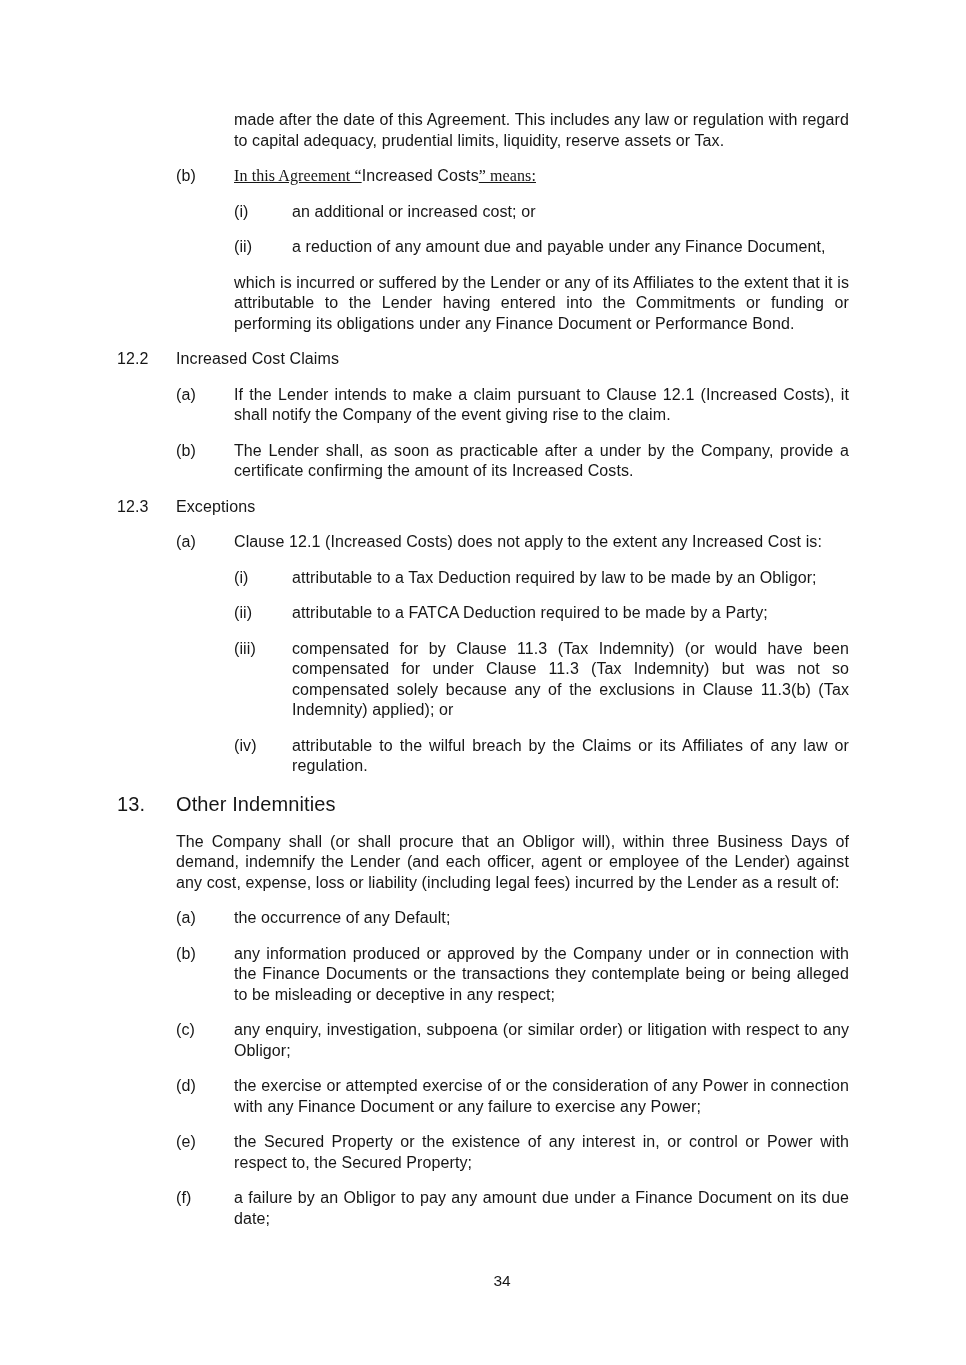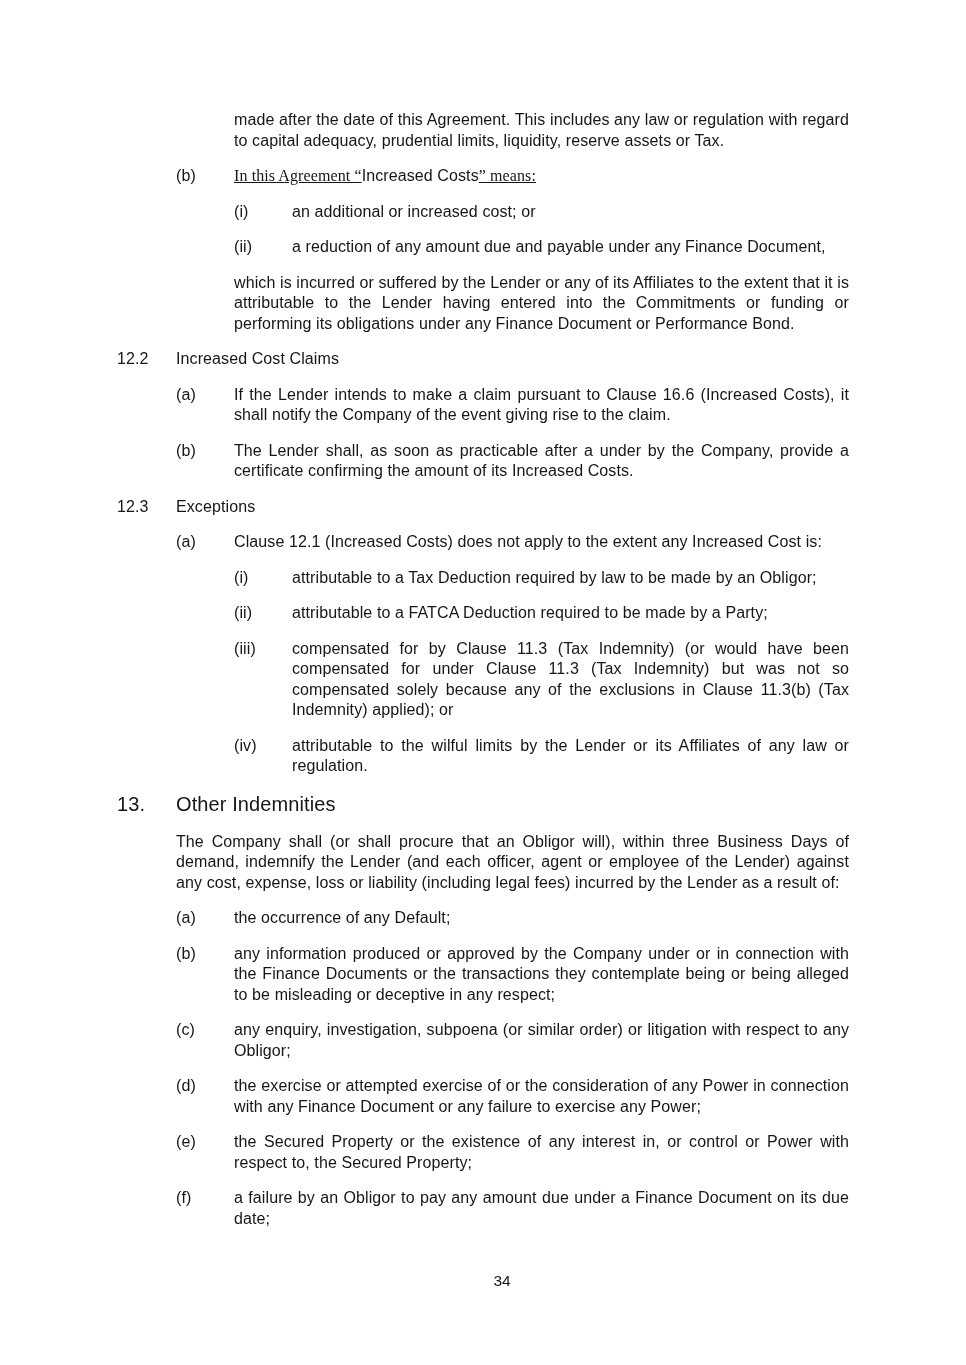--- a/index.html
+++ b/index.html
@@ -81,21 +81,21 @@
 
     <div class="block ind2 just">which is incurred or suffered by the Lender or any of its Affiliates to the extent that it is attributable to the Lender having entered into the Commitments or funding or performing its obligations under any Finance Document or Performance Bond.</div>
 
     <div class="block row heading">
       <span class="marker-wide">12.2</span>
       <div class="txt">Increased Cost Claims</div>
     </div>
 
     <div class="block row ind1">
       <span class="marker">(a)</span>
-      <div class="txt just">If the Lender intends to make a claim pursuant to Clause 16.6 (Increased Costs), it shall notify the Company of the event giving rise to the claim.</div>
+      <div class="txt just">If the Lender intends to make a claim pursuant to Clause 12.1 (Increased Costs), it shall notify the Company of the event giving rise to the claim.</div>
     </div>
 
     <div class="block row ind1">
       <span class="marker">(b)</span>
       <div class="txt just">The Lender shall, as soon as practicable after a under by the Company, provide a certificate confirming the amount of its Increased Costs.</div>
     </div>
 
     <div class="block row heading">
       <span class="marker-wide">12.3</span>
       <div class="txt">Exceptions</div>
@@ -116,21 +116,21 @@
       <div class="txt">attributable to a FATCA Deduction required to be made by a Party;</div>
     </div>
 
     <div class="block row ind2">
       <span class="marker">(iii)</span>
       <div class="txt just">compensated for by Clause 11.3 (Tax Indemnity) (or would have been compensated for under Clause 11.3 (Tax Indemnity) but was not so compensated solely because any of the exclusions in Clause 11.3(b) (Tax Indemnity) applied); or</div>
     </div>
 
     <div class="block row ind2">
       <span class="marker">(iv)</span>
-      <div class="txt just">attributable to the wilful limits by the Lender or its Affiliates of any law or regulation.</div>
+      <div class="txt just">attributable to the wilful breach by the Claims or its Affiliates of any law or regulation.</div>
     </div>
 
     <div class="block row big-heading">
       <span class="marker-wide">13.</span>
       <div class="txt">Other Indemnities</div>
     </div>
 
     <div class="block ind1 just">The Company shall (or shall procure that an Obligor will), within three Business Days of demand, indemnify the Lender (and each officer, agent or employee of the Lender) against any cost, expense, loss or liability (including legal fees) incurred by the Lender as a result of:</div>
 
     <div class="block row ind1">

